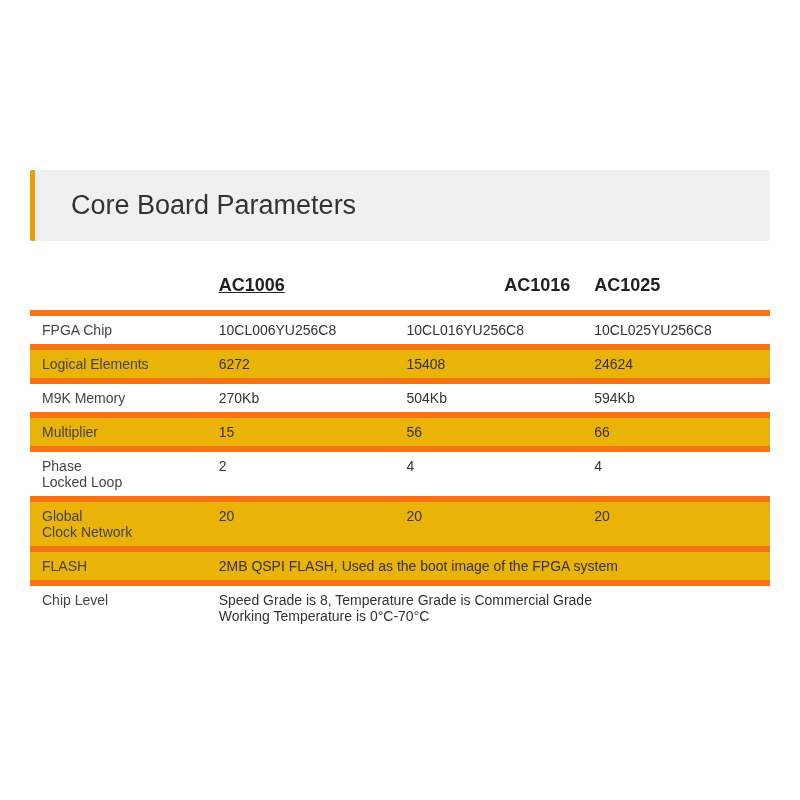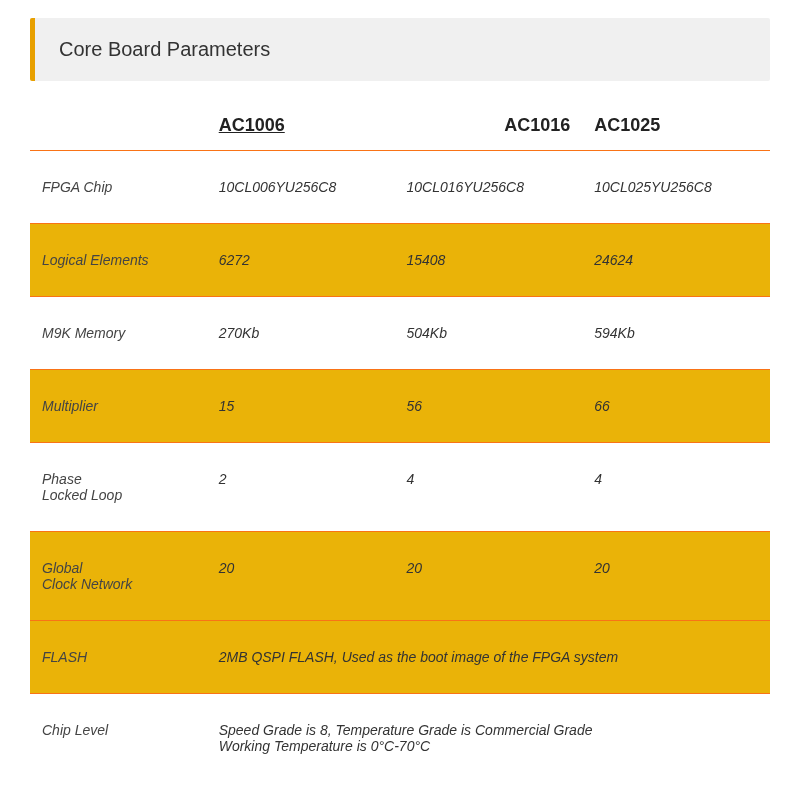--- a/index.html
+++ b/index.html
@@ -24,24 +24,25 @@
       border-radius: 2px;
       margin-bottom: 24px;
     }
     .section-header-bar {
       width: 5px;
       background: #e8a000;
       border-radius: 2px 0 0 2px;
       flex-shrink: 0;
     }
     .section-header-title {
-      font-size: 20px;
+      font-size: 27px;
       font-weight: 500;
       color: #333;
       padding: 20px 24px;
+      margin-left: 12px;
     }
     .params-table {
       width: 100%;
       border-collapse: collapse;
     }
     .params-table .col-header-row td {
       padding: 10px 12px 14px 12px;
       font-size: 18px;
       font-weight: 600;
       color: #222;
@@ -54,26 +55,25 @@
       text-decoration: underline;
     }
     .params-table .col-header-row td:nth-child(3) {
       width: 170px;
       text-align: right;
     }
     .params-table .col-header-row td:nth-child(4) {
       width: 170px;
     }
     .params-table tr.data-row td {
-      padding: 28px 12px;
+      padding: 6px 12px;
       font-size: 14px;
       color: #333;
       vertical-align: top;
-      border-top: 1px solid #f97316;
-      font-style: italic;
+      border-top: 6px solid #f97316;
     }
     .params-table tr.data-row.shaded {
       background: #eab308;
     }
     .params-table tr.data-row td:first-child {
       color: #444;
       font-size: 14px;
     }
   </style>
 </head>

